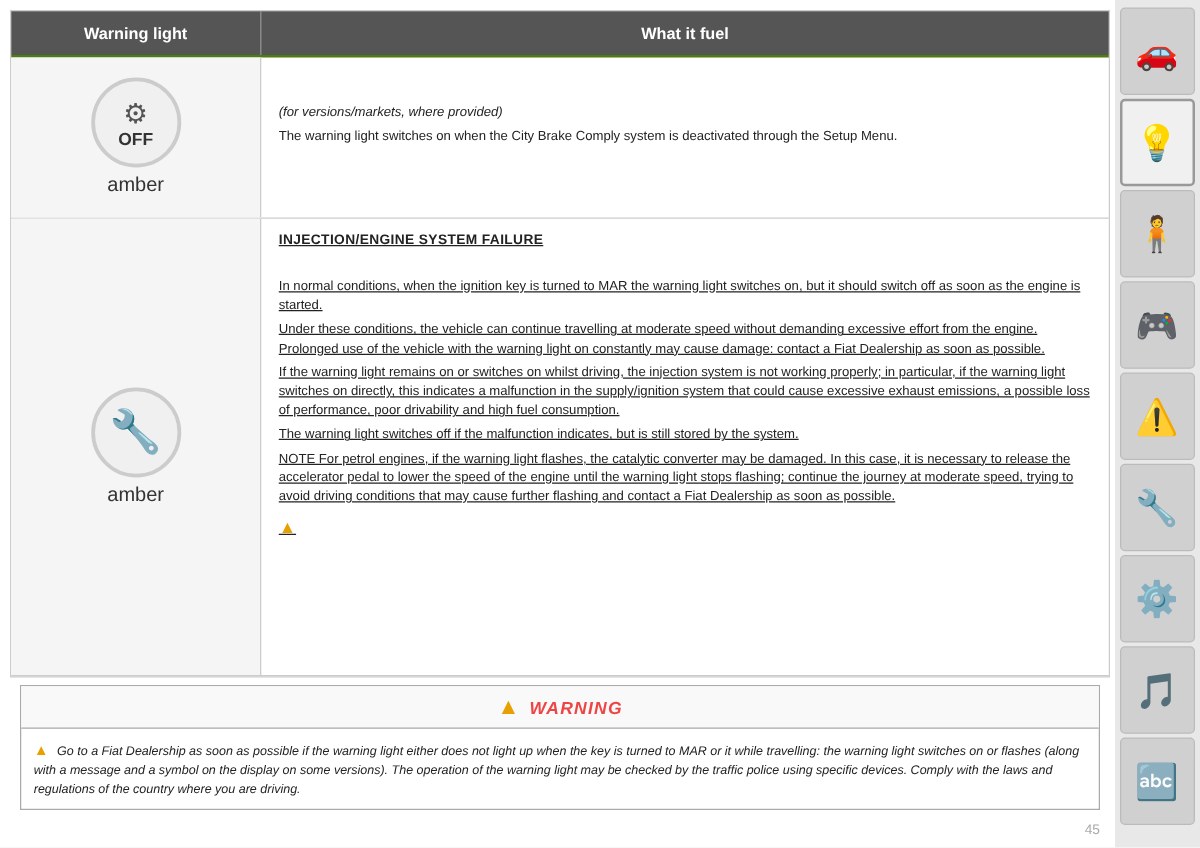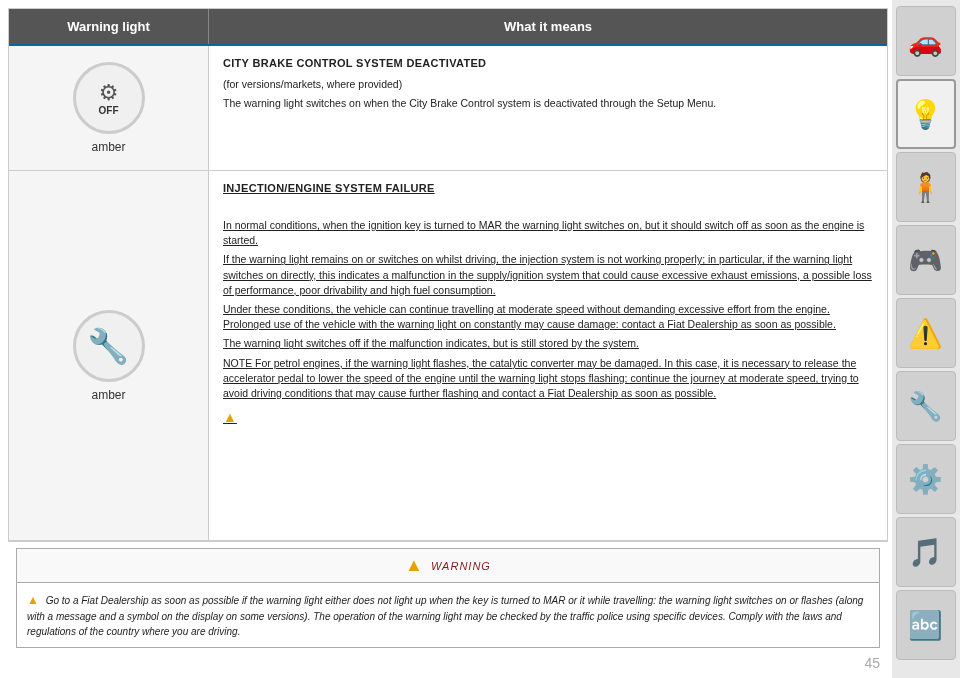--- a/index.html
+++ b/index.html
@@ -24,21 +24,21 @@
       flex: 1;
       display: flex;
       flex-direction: column;
       border: 1px solid #ccc;
       margin: 8px 4px 4px 8px;
     }
 
     
     .table-header {
       display: flex;
-      border-bottom: 2px solid #0369a1;
+      border-bottom: 2px solid #4d7c0f;
     }
     .col-warning-light {
       width: 200px;
       min-width: 200px;
       background: #555;
       color: #fff;
       font-size: 13px;
       font-weight: bold;
       text-align: center;
       padding: 10px 8px;
@@ -72,21 +72,21 @@
       display: flex;
       flex-direction: column;
       align-items: center;
       justify-content: center;
       padding: 16px 8px;
       border-right: 1px solid #ccc;
       background: #f5f5f5;
     }
 
     .cell-icon .amber-label {
-      font-size: 12px;
+      font-size: 16px;
       color: #333;
       margin-top: 6px;
     }
 
     .cell-text {
       flex: 1;
       padding: 10px 14px;
       font-size: 10.5px;
       line-height: 1.45;
       color: #222;
@@ -120,21 +120,21 @@
     
     .icon-cbc {
       display: flex;
       flex-direction: column;
       align-items: center;
       justify-content: center;
       font-size: 9px;
       color: #555;
     }
     .icon-cbc .off-text {
-      font-size: 10px;
+      font-size: 14px;
       font-weight: bold;
       color: #333;
       line-height: 1;
     }
 
     
     .icon-engine {
       font-size: 34px;
       color: #444;
     }
@@ -152,24 +152,24 @@
       padding: 6px 8px;
       border-bottom: 1px solid #aaa;
       background: #f9f9f9;
       gap: 8px;
     }
     .warning-title-row .warn-icon {
       font-size: 18px;
       color: #e8a000;
     }
     .warning-title-row .warn-text {
-      font-size: 11px;
-      font-weight: normal;
+      font-size: 14px;
+      font-weight: bold;
       font-style: italic;
-      color: #7f1d1d;
+      color: #ef4444;
       letter-spacing: 1px;
     }
     .warning-body {
       padding: 8px 10px;
       font-size: 10px;
       line-height: 1.5;
       color: #222;
       font-style: italic;
     }
 
@@ -215,55 +215,54 @@
 <body>
 
 <div class="main-layout">
 
   <div style="flex:1; display:flex; flex-direction:column; margin: 8px 4px 4px 8px;">
 
     <div class="content-area" style="margin:0; flex:1;">
 
       <div class="table-header">
         <div class="col-warning-light">Warning light</div>
-        <div class="col-what-it-means">What it means</div>
+        <div class="col-what-it-means">What it fuel</div>
       </div>
 
       <div class="table-body">
 
         <div class="table-row">
           <div class="cell-icon">
             <div class="icon-circle">
               <div class="icon-cbc">
                 <span style="font-size:22px; color:#555;">⚙</span>
                 <span class="off-text">OFF</span>
               </div>
             </div>
             <span class="amber-label">amber</span>
           </div>
           <div class="cell-text">
-            <div class="section-title">CITY BRAKE CONTROL SYSTEM DEACTIVATED</div>
-            <p style="margin-bottom:4px;">(for versions/markets, where provided)</p>
-            <p>The warning light switches on when the City Brake Control system is deactivated through the Setup Menu.</p>
+            <p style="font-style:italic; margin-bottom:4px;margin-top:27px;">(for versions/markets, where provided)</p>
+            <p>The warning light switches on when the City Brake Comply system is deactivated through the Setup Menu.</p>
           </div>
         </div>
 
         <div class="table-row" style="flex:1;">
           <div class="cell-icon" style="align-self:stretch; min-height:200px;">
             <div class="icon-circle">
               <span class="icon-engine">🔧</span>
             </div>
             <span class="amber-label">amber</span>
           </div>
           <div class="cell-text" style="flex:1;text-decoration:underline;">
             <div class="section-title">INJECTION/ENGINE SYSTEM FAILURE</div>
             <div id="engine-paragraphs">
                 <p style="margin-bottom: 4px; margin-top: 21px;">In normal conditions, when the ignition key is turned to MAR the warning light switches on, but it should switch off as soon as the engine is started.</p>
+                <p style="margin-bottom: 4px;">Under these conditions, the vehicle can continue travelling at moderate speed without demanding excessive effort from the engine. Prolonged use of the vehicle with the warning light on constantly may cause damage: contact a Fiat Dealership as soon as possible.</p>
                 <p style="margin-bottom: 4px;">If the warning light remains on or switches on whilst driving, the injection system is not working properly; in particular, if the warning light switches on directly, this indicates a malfunction in the supply/ignition system that could cause excessive exhaust emissions, a possible loss of performance, poor drivability and high fuel consumption.</p>
-                <p style="margin-bottom: 4px;">Under these conditions, the vehicle can continue travelling at moderate speed without demanding excessive effort from the engine. Prolonged use of the vehicle with the warning light on constantly may cause damage: contact a Fiat Dealership as soon as possible.</p>
                 <p style="margin-bottom: 4px;">The warning light switches off if the malfunction indicates, but is still stored by the system.</p>
                 <p style="margin-bottom: 4px;">NOTE For petrol engines, if the warning light flashes, the catalytic converter may be damaged. In this case, it is necessary to release the accelerator pedal to lower the speed of the engine until the warning light stops flashing; continue the journey at moderate speed, trying to avoid driving conditions that may cause further flashing and contact a Fiat Dealership as soon as possible.</p>
               </div>
             <div class="note-row">
               <span style="color:#e8a000; font-size:14px; margin-right:4px;">▲</span>
             </div>
           </div>
         </div>
 
       </div>
@@ -274,21 +273,21 @@
         <span class="warn-icon">▲</span>
         <span class="warn-text">WARNING</span>
       </div>
       <div class="warning-body">
         <span style="color:#e8a000; font-size:12px; margin-right:4px;">▲</span>
         <span>Go to a Fiat Dealership as soon as possible if the warning light either does not light up when the key is turned to MAR or it while travelling: the warning light switches on or flashes (along with a message and a symbol on the display on some versions). The operation of the warning light may be checked by the traffic police using specific devices. Comply with the laws and regulations of the country where you are driving.</span>
       </div>
     </div>
 
     <div style="text-align:right; padding: 2px 8px;">
-      <span style="font-size:14px; color:#aaa;margin-top:24px;">45</span>
+      <span style="font-size:11px; color:#aaa;margin-top:24px;">45</span>
     </div>
 
   </div>
 
   <div class="right-sidebar">
 
     <div id="sidebar-items" style="display: flex; flex-direction: column; gap: 3px;">
         <div class="sidebar-item">
           <span class="sidebar-icon">🚗</span>
         </div>

